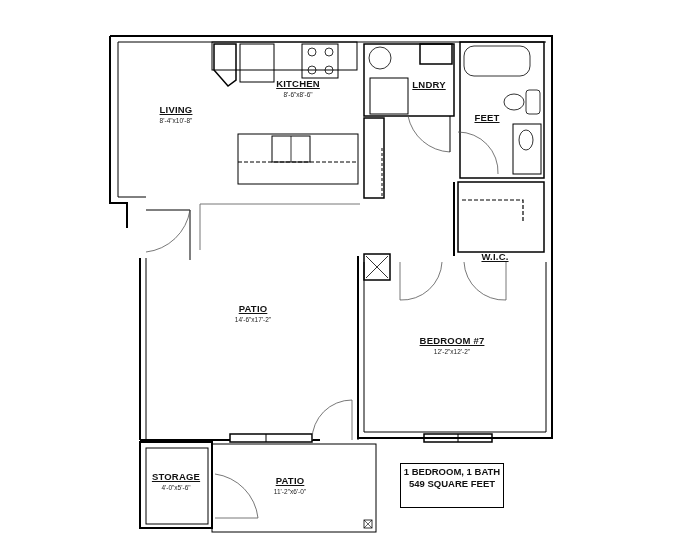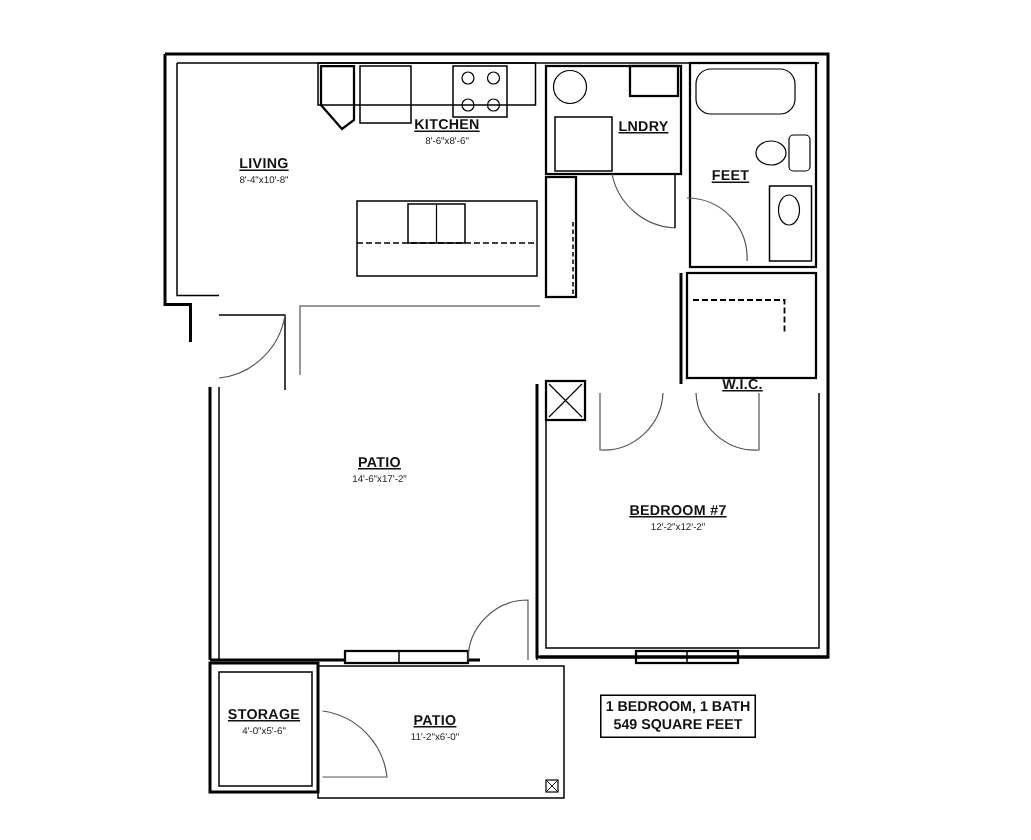--- a/index.html
+++ b/index.html
@@ -1,21 +1,21 @@
 <!DOCTYPE html>
 <html><head>
 <meta charset="utf-8">
 <style>
   html, body { margin:0; padding:0; background:#ffffff; }
   body { width:687px; height:560px; position:relative; overflow:hidden; font-family:"Liberation Sans", sans-serif; }
   #plan { position:absolute; left:0; top:0; }
   .lbl { position:absolute; text-align:center; transform:translateX(-50%); white-space:nowrap; color:#111; }
   .room-name { font-weight:bold; font-size:9.5px; text-decoration:underline; letter-spacing:0.2px; display:block; }
   .room-dim { font-size:6.5px; display:block; margin-top:2px; color:#222; }
-  .summary { position:absolute; left:400px; top:463px; width:104px; height:29px; border:1.5px solid #000; box-sizing:border-box;
+  .summary { position:absolute; left:400px; top:463px; width:104px; height:45px; border:1.5px solid #000; box-sizing:border-box;
              font-weight:bold; font-size:9.5px; text-align:center; line-height:12px; padding-top:2px; color:#111; }
 </style>
 </head>
 <body>
 
 <svg id="plan" width="687" height="560" viewBox="0 0 687 560" xmlns="http://www.w3.org/2000/svg">
   <g fill="none" stroke="#000" stroke-width="2">
 
     <path d="M110 36 H552 V438 H360"></path>
     <path d="M118 42 H546" stroke-width="1"></path>

